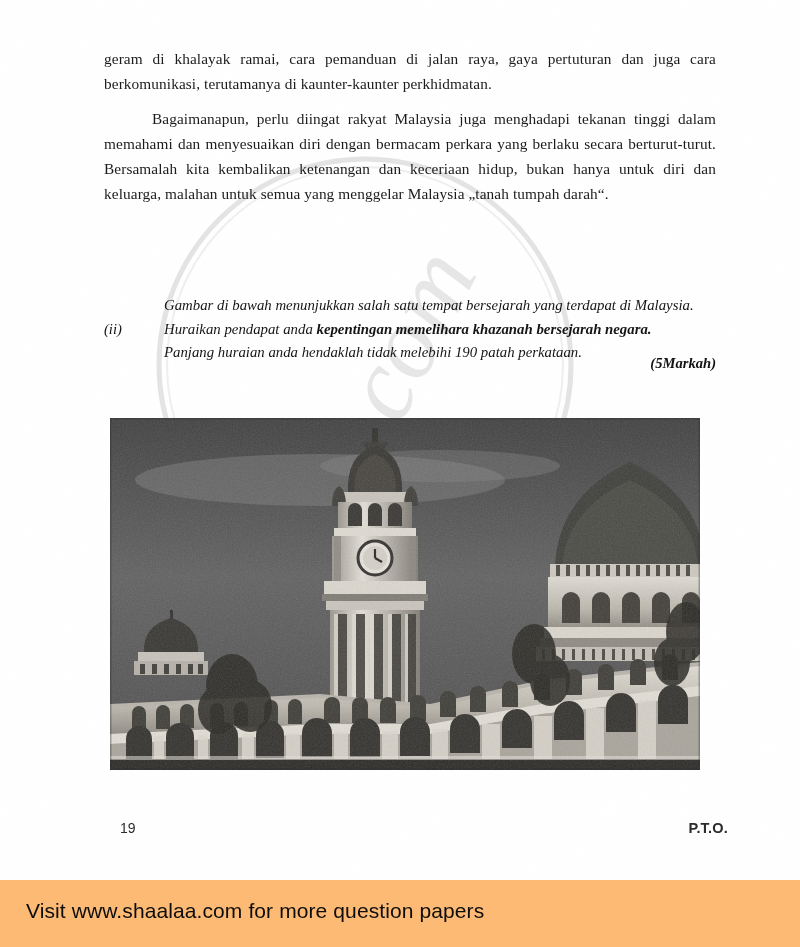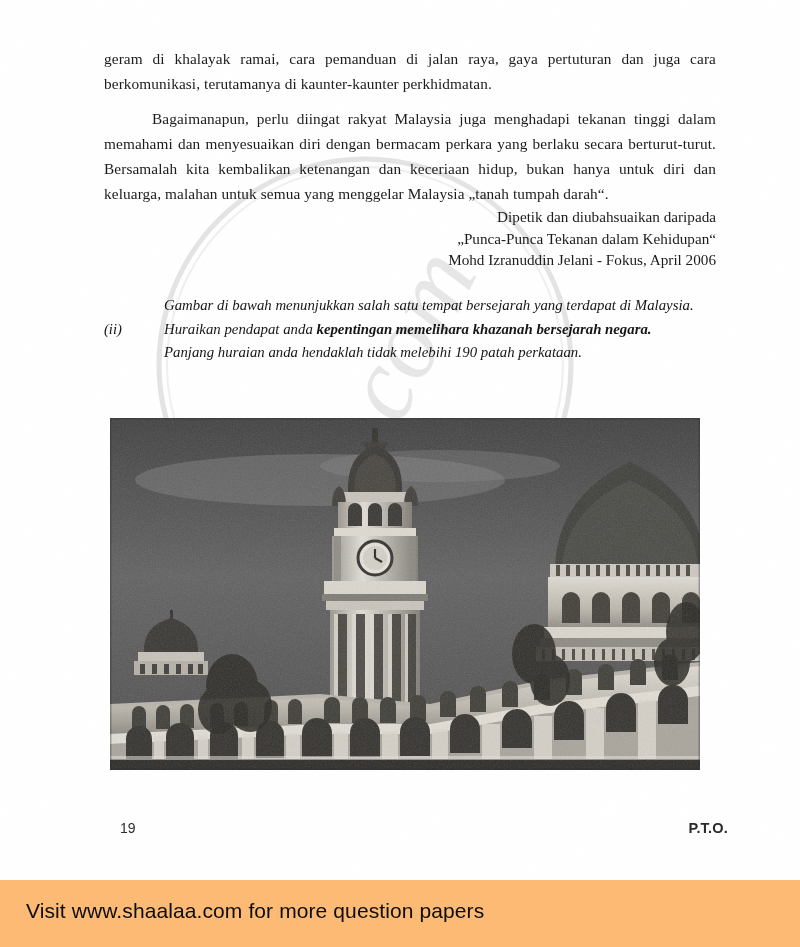--- a/index.html
+++ b/index.html
@@ -187,31 +187,27 @@
   </div>
 
   <div class="text-col" style="top:106px;">
     <p class="body-par indented">Bagaimanapun, perlu diingat rakyat Malaysia juga menghadapi tekanan tinggi dalam memahami dan menyesuaikan diri dengan bermacam perkara yang berlaku secara berturut-turut. Bersamalah kita kembalikan ketenangan dan keceriaan hidup, bukan hanya untuk diri dan keluarga, malahan untuk semua yang menggelar Malaysia „tanah tumpah darah“.</p>
   </div>
 
   <div class="text-col" style="top:46px;">
     <p class="body-par">geram di khalayak ramai, cara pemanduan di jalan raya, gaya pertuturan dan juga cara berkomunikasi, terutamanya di kaunter-kaunter perkhidmatan.</p>
   </div>
 
-  <div id="attribution">
-    <div>Dipetik dan diubahsuaikan daripada</div>
-    <div>„Punca-Punca Tekanan dalam Kehidupan“</div>
-    <div>Mohd Izranuddin Jelani - Fokus, April 2006</div>
-  </div>
 
   <div id="question-block">
     <div id="question-label">(ii)</div>
     <div id="question-text"><span>Gambar di bawah menunjukkan salah satu tempat bersejarah yang terdapat di Malaysia. Huraikan pendapat anda </span><b>kepentingan memelihara khazanah bersejarah negara.</b><span> Panjang huraian anda hendaklah tidak melebihi 190 patah perkataan.</span></div>
   </div>
 
+  <div id="marks-line">(5Markah)</div>
 
   <div id="photo-figure">
     <svg width="590" height="352" viewBox="0 0 590 352" xmlns="http://www.w3.org/2000/svg">
       <defs>
         <filter id="grain">
           <feTurbulence type="fractalNoise" baseFrequency="0.85" numOctaves="3" seed="7" result="n"></feTurbulence>
           <feColorMatrix in="n" type="saturate" values="0"></feColorMatrix>
           <feComponentTransfer>
             <feFuncA type="linear" slope="0.55"></feFuncA>
           </feComponentTransfer>

